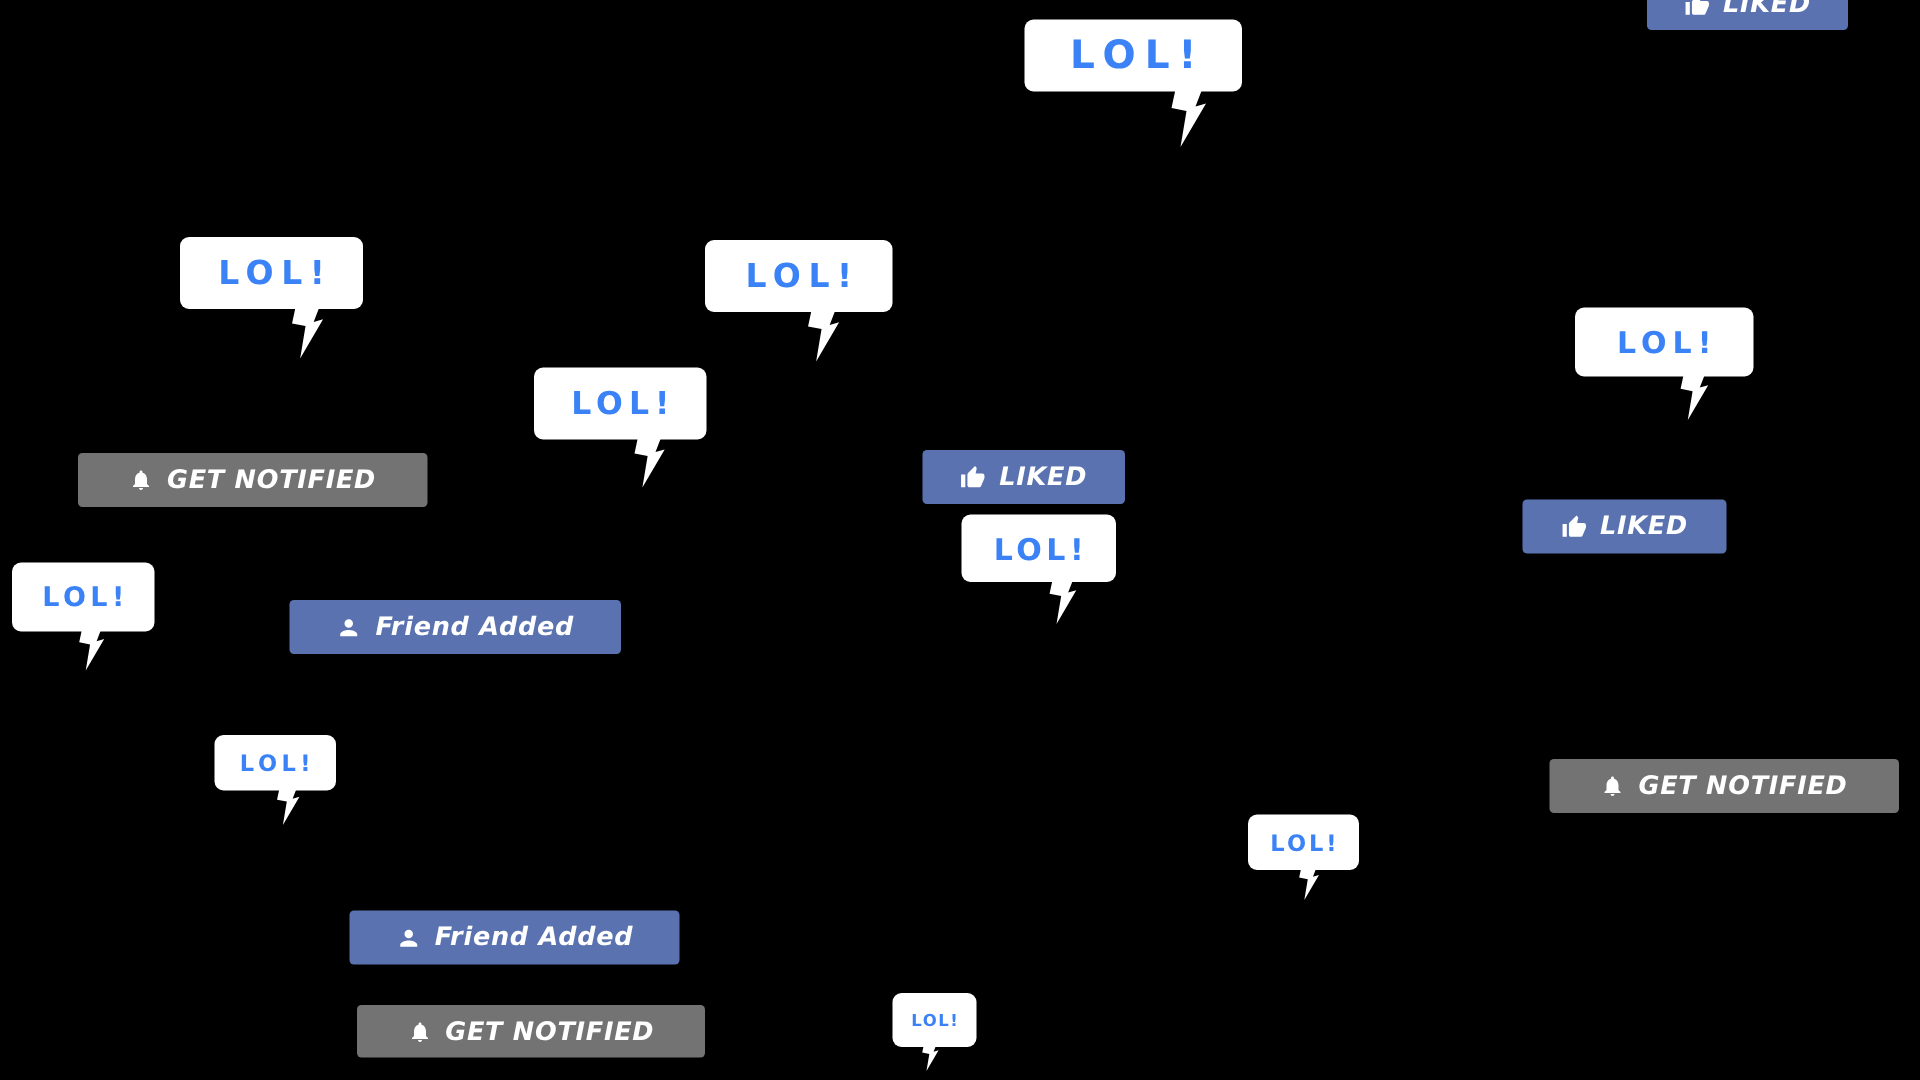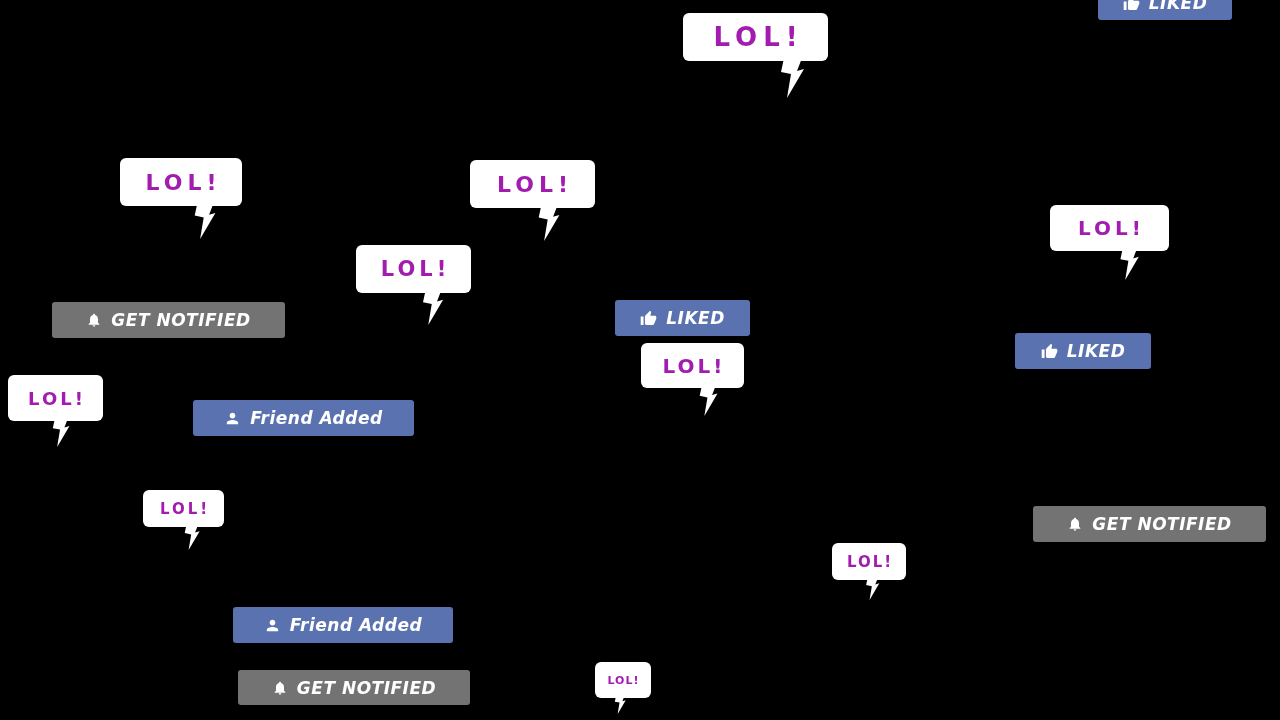--- a/index.html
+++ b/index.html
@@ -14,21 +14,21 @@
   }
 
   
   .bubble {
     position: absolute;
     background: #ffffff;
     border-radius: 6px;
     display: flex;
     align-items: center;
     justify-content: center;
-    color: #a21caf;
+    color: #3b82f6;
   }
   .bubble .lol-text {
     font-weight: bold;
     white-space: nowrap;
   }
   .tail {
     position: absolute;
     top: calc(100% - 3px);
     fill: #ffffff;
   }

